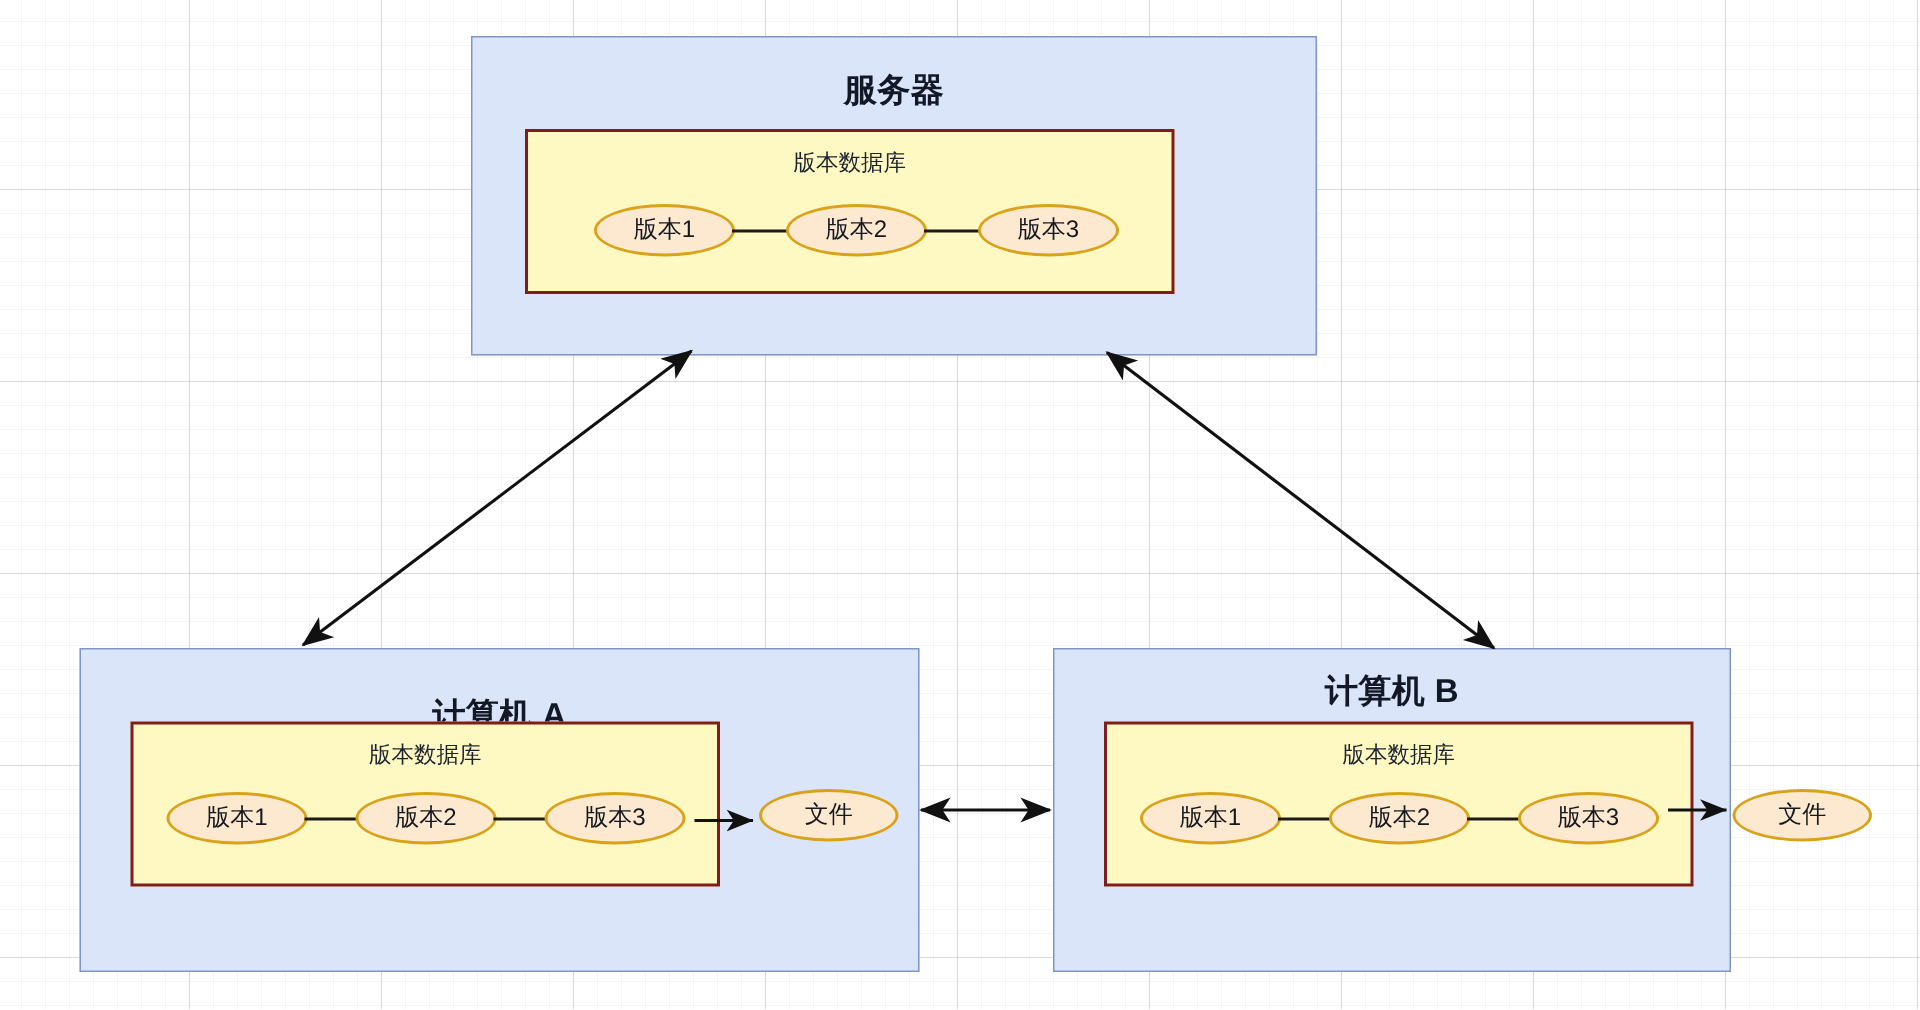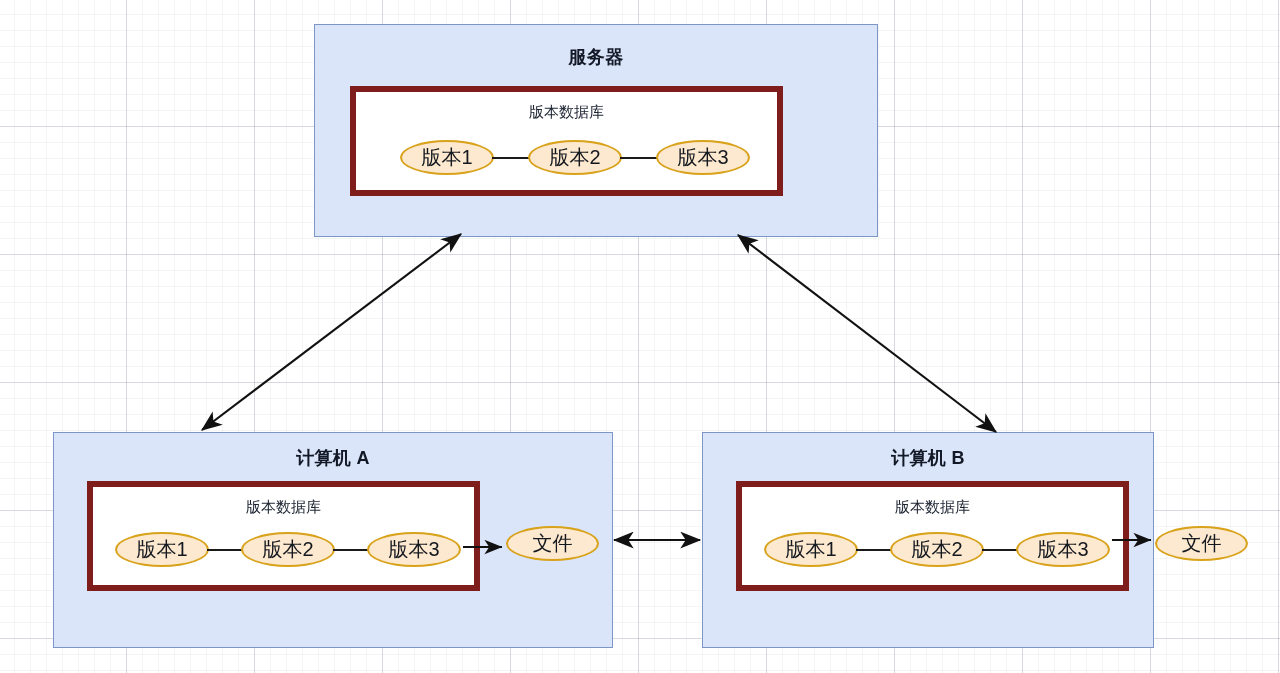--- a/index.html
+++ b/index.html
@@ -31,30 +31,30 @@
     background: #dae5f9;
     border: 1.6px solid #7d96c8;
     box-sizing: border-box;
   }
   .host-title {
     position: absolute;
     left: 0;
     right: 0;
     text-align: center;
     font-weight: bold;
-    font-size: 18px;
+    font-size: 22px;
     color: #121826;
     letter-spacing: 0.3px;
   }
 
   
   .db-box {
     position: absolute;
-    background: #ffffff;
-    border: 6px solid #7f1d1d;
+    background: #fef9c3;
+    border: 2px solid #7f1d1d;
     box-sizing: border-box;
   }
   .db-title {
     position: absolute;
     left: 0;
     right: 0;
     text-align: center;
     font-size: 15px;
     color: #1b2330;
   }
@@ -62,21 +62,21 @@
   
   .node {
     position: absolute;
     display: flex;
     align-items: center;
     justify-content: center;
     background: #fde9cf;
     border: 2.2px solid #d8a21b;
     border-radius: 50% / 50%;
     box-sizing: border-box;
-    font-size: 20px;
+    font-size: 16px;
     color: #14181f;
     white-space: nowrap;
   }
 
   
   .link {
     position: absolute;
     height: 0;
     border-top: 2px solid #1a1a1a;
   }
@@ -104,21 +104,21 @@
 
       <div class="node" style="left:44px; top:48px; width:94px; height:35px;">版本1</div>
       <div class="link" style="left:136px; top:65px; width:38px;"></div>
       <div class="node" style="left:172px; top:48px; width:94px; height:35px;">版本2</div>
       <div class="link" style="left:264px; top:65px; width:38px;"></div>
       <div class="node" style="left:300px; top:48px; width:94px; height:35px;">版本3</div>
     </div>
   </div>
 
   <div class="host-box" style="left:53px; top:432px; width:560px; height:216px;">
-    <div class="host-title" style="top:13px;">计算机 A</div>
+    <div class="host-title" style="top:29px;">计算机 A</div>
 
     <div class="db-box" style="left:33px; top:48px; width:393px; height:110px;">
       <div class="db-title" style="top:11px;">版本数据库</div>
 
       <div class="node" style="left:22px; top:45px; width:94px; height:35px;">版本1</div>
       <div class="link" style="left:114px; top:62px; width:36px;"></div>
       <div class="node" style="left:148px; top:45px; width:94px; height:35px;">版本2</div>
       <div class="link" style="left:240px; top:62px; width:36px;"></div>
       <div class="node" style="left:274px; top:45px; width:94px; height:35px;">版本3</div>
     </div>

